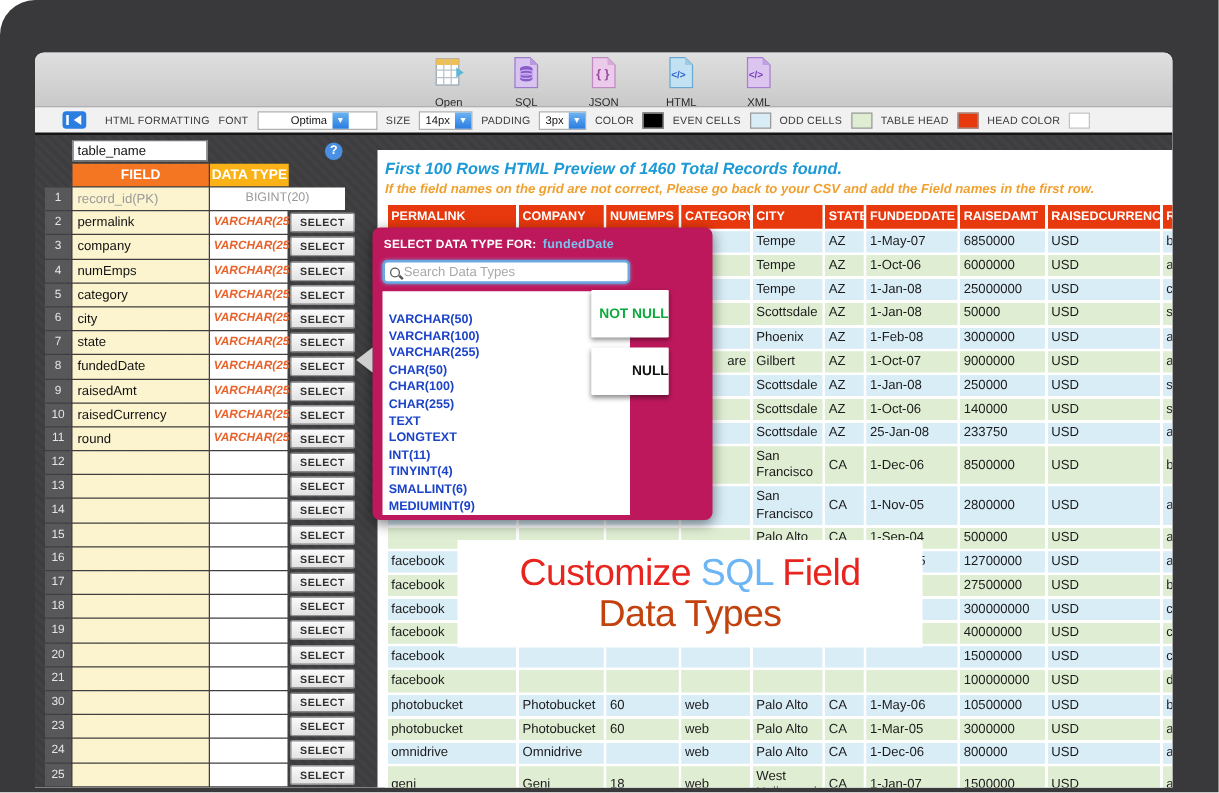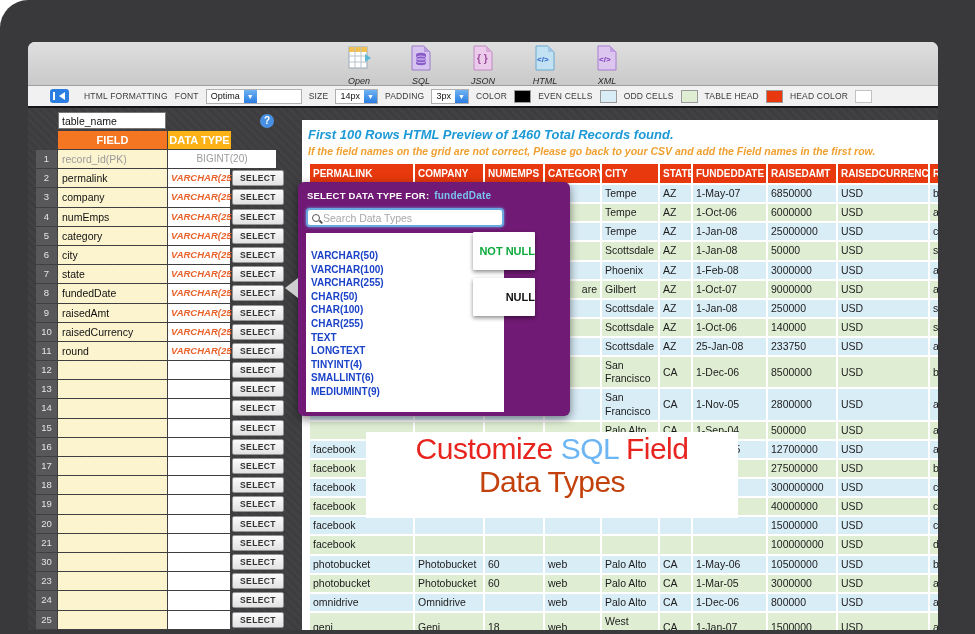--- a/index.html
+++ b/index.html
@@ -9,21 +9,21 @@
   .bezel { position:absolute; inset:0; background:#39393b; border-radius:28px 0 0 0; }
 
   .window { position:absolute; left:28px; top:42px; width:910px; height:588px;
             background:#f1f1f1; border-radius:7px 7px 0 0; overflow:hidden; }
 
   
   .toolbar { position:absolute; left:0; top:0; width:100%; height:44px;
              background:linear-gradient(#dfdfdf,#c9c9c9); border-bottom:1px solid #9e9e9e;
              display:flex; justify-content:center; align-items:flex-start; padding-top:3px; gap:16px; }
   .tb-item { width:46px; display:flex; flex-direction:column; align-items:center; gap:1px; cursor:default; }
-  .tb-item .lbl { font-size:9px; color:#2a2a2a;font-style:italic; }
+  .tb-item .lbl { font-size:9px; color:#2a2a2a; }
 
   
   .formatbar { position:absolute; left:0; top:44px; width:100%; height:22px; background:#f1f1f1;
                border-bottom:2px solid #161616; display:flex; align-items:center; padding-left:22px; gap:7px;
                font-size:8.5px; color:#3a3a3a; white-space:nowrap; }
   .fb-label { letter-spacing:.2px; }
   .toggle-icon { width:19px; height:14px; background:#2a7de1; border-radius:3px; position:relative; margin-right:8px; }
   .toggle-icon:before { content:""; position:absolute; left:3px; top:3px; bottom:3px; width:2px; background:#fff; }
   .toggle-icon:after { content:""; position:absolute; right:4px; top:3px;
         border-top:4px solid transparent; border-bottom:4px solid transparent; border-right:6px solid #fff; }
@@ -69,21 +69,21 @@
   table.pv { border-collapse:collapse; table-layout:fixed; width:720px; }
   table.pv th { background:#e8380d; color:#fff; font-size:10px; font-weight:bold; text-align:left;
                 padding:4px 3px; border:2px solid #fff; white-space:nowrap; overflow:hidden; }
   table.pv td { font-size:10.5px; color:#1b1b1b; padding:2px 3px; border:2px solid #fff;
                 overflow:hidden; vertical-align:middle; line-height:1.25; }
   table.pv tbody tr:nth-child(odd) td { background:#d9edf7; }
   table.pv tbody tr:nth-child(even) td { background:#dfeed3; }
   td.alright { text-align:right; }
 
   
-  .popup { position:absolute; left:298px; top:182px; width:272px; height:234px; background:#701a75;
+  .popup { position:absolute; left:298px; top:182px; width:272px; height:234px; background:#be185d;
            border-radius:6px; box-shadow:0 3px 10px rgba(0,0,0,.5); z-index:50; }
   .popup .parrow { position:absolute; left:-13px; top:96px; width:0; height:0;
            border-top:10px solid transparent; border-bottom:10px solid transparent; border-right:13px solid #cfcfcf; }
   .popup .ptitle { position:absolute; left:9px; top:8px; font-size:9.5px; font-weight:bold; color:#fff; letter-spacing:.2px; }
   .popup .pfield { color:#79c3f0; font-size:10px; margin-left:5px; }
   .popup .psearch { position:absolute; left:8px; top:26px; width:198px; height:19px; background:#fff;
            border:2px solid #6aa9e0; border-radius:4px; box-shadow:0 0 3px #6aa9e0;
            display:flex; align-items:center; padding:0 4px; gap:3px; }
   .popup .psearch .ph { font-size:10.5px; color:#a8a8a8; }
   .mag { width:8px; height:8px; border:1.5px solid #555; border-radius:50%; position:relative; flex:none; }
@@ -91,21 +91,21 @@
   .plist { position:absolute; left:8px; top:51px; width:198px; height:179px; background:#fff; overflow:hidden; padding-top:16px; }
   .plist .opt { font-size:10px; font-weight:bold; color:#1b43c8; padding:0 0 0 5px; height:13.6px; line-height:13.6px; }
   .pbtn { position:absolute; left:175px; width:62px; height:38px; background:#fff; border:none; border-radius:1px;
           box-shadow:0 2px 4px rgba(0,0,0,.45); font-family:"Liberation Sans",sans-serif;
           font-size:11px; font-weight:bold; text-align:right; }
   .pbtn.notnull { top:50px; color:#0caa3c; }
   .pbtn.null { top:96px; color:#111; }
 
   
   .overlay { position:absolute; left:366px; top:432px; width:372px; height:86px; background:#fff; z-index:40;
-             display:flex; flex-direction:column; align-items:center; justify-content:flex-start; line-height:1.1; }
+             display:flex; flex-direction:column; align-items:center; justify-content:center; line-height:1.1; }
   .overlay .l1, .overlay .l2 { font-size:30px; font-weight:500; letter-spacing:-.5px; }
 </style>
 </head>
 <body>
 
 <div class="stage">
   <div class="bezel"></div>
 
   <div class="window">
 
@@ -167,21 +167,21 @@
             </svg>
         </span>
         <span class="lbl">XML</span>
       </div>
     </div>
 
     <div class="formatbar">
       <span class="toggle-icon"></span>
       <span class="fb-label">HTML FORMATTING</span>
       <span class="fb-label">FONT</span>
-      <span class="select" style="width:96px; justify-content:flex-start;">
+      <span class="select" style="width:96px; justify-content:center;">
         <span class="val">Optima</span>
           <span class="arrow">▼</span>
       </span>
       <span class="fb-label">SIZE</span>
       <span class="select">
         <span class="val">14px</span>
           <span class="arrow">▼</span>
       </span>
       <span class="fb-label">PADDING</span>
       <span class="select">
@@ -669,20 +669,21 @@
     </div>
     <div class="plist" id="typeList">
         <div class="opt">VARCHAR(50)</div>
         <div class="opt">VARCHAR(100)</div>
         <div class="opt">VARCHAR(255)</div>
         <div class="opt">CHAR(50)</div>
         <div class="opt">CHAR(100)</div>
         <div class="opt">CHAR(255)</div>
         <div class="opt">TEXT</div>
         <div class="opt">LONGTEXT</div>
+        <div class="opt">INT(11)</div>
         <div class="opt">TINYINT(4)</div>
         <div class="opt">SMALLINT(6)</div>
         <div class="opt">MEDIUMINT(9)</div>
       </div>
     <button class="pbtn notnull">NOT NULL</button>
     <button class="pbtn null">NULL</button>
   </div>
 
   <div class="overlay">
     <div class="l1">

